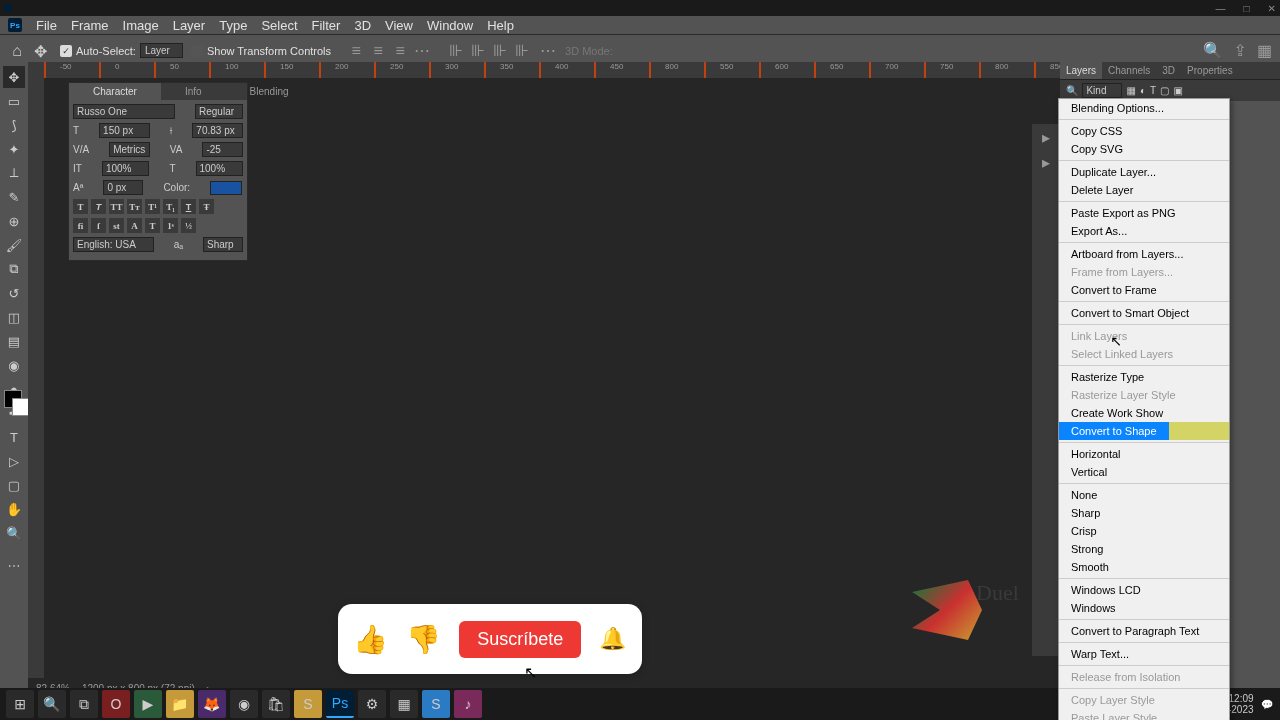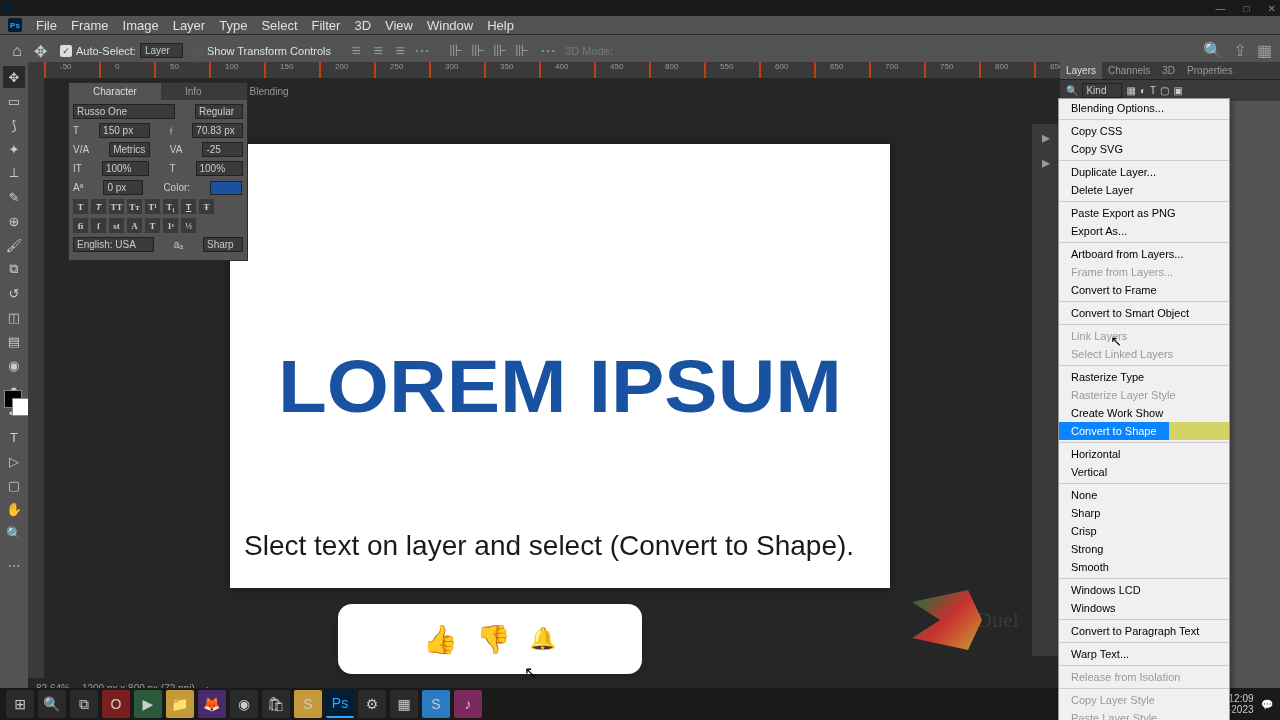--- a/index.html
+++ b/index.html
@@ -60,21 +60,21 @@
 .timeline{position:absolute;bottom:10px;left:28px;height:12px;font-size:10px;color:#999;padding-left:8px}
 .taskbar{position:absolute;bottom:0;left:0;right:0;height:32px;background:#1a1a1a;display:flex;align-items:center;padding:0 6px;gap:4px}
 .task-icon{width:28px;height:28px;display:flex;align-items:center;justify-content:center;background:#2a2a2a;border-radius:2px;font-size:14px}
 .task-right{margin-left:auto;display:flex;align-items:center;gap:8px;font-size:10px;color:#ccc}
 .subscribe-overlay{position:absolute;left:338px;bottom:46px;width:304px;height:70px;background:#fff;border-radius:14px;display:flex;align-items:center;justify-content:center;gap:18px;box-shadow:0 2px 8px rgba(0,0,0,.2);z-index:50}
 .thumb-up{color:#2b6cdf;font-size:28px}
 .thumb-down{color:#2a2a2a;font-size:28px}
 .sub-btn{background:#ed3833;color:#fff;border-radius:6px;padding:8px 18px;font-size:18px;font-weight:500}
 .bell{color:#888;font-size:22px}
 .sub-cursor{position:absolute;left:524px;bottom:38px;z-index:51;font-size:16px;color:#000}
-.logo-overlay{position:absolute;right:228px;bottom:60px;width:140px;height:80px;z-index:40;display:flex;align-items:center}
+.logo-overlay{position:absolute;right:228px;bottom:60px;width:140px;height:80px;z-index:40;display:flex;align-items:flex-start}
 .logo-overlay .wing{width:70px;height:60px;background:linear-gradient(135deg,#0a7a3a 0%,#c93030 50%,#c9a030 100%);clip-path:polygon(0 20%,80% 0,100% 50%,80% 100%,0 80%,40% 50%)}
 .logo-overlay .txt{font-family:Georgia,serif;font-size:22px;color:#3a3a3a;margin-left:-6px}
 .foreground-swatch{position:absolute;top:328px;left:4px;width:18px;height:18px;background:#000;border:1px solid #888}
 .background-swatch{position:absolute;top:336px;left:12px;width:18px;height:18px;background:#fff;border:1px solid #888}
 </style>
 </head>
 <body>
 
 <div class="titlebar">
   <div class="titlebar-left"></div>
@@ -252,24 +252,20 @@
           <div class="tt-btn">½</div>
         </div>
         <div class="char-row" style="margin-top:4px">
           <div class="char-field">English: USA</div>
           <span>aₐ</span>
           <div class="char-field" style="flex:0 0 40px">Sharp</div>
         </div>
       </div>
     </div>
 
-    <div class="artboard">
-      <div class="big-text">LOREM IPSUM</div>
-      <div class="instruction">Slect text on layer and select (Convert to Shape).</div>
-    </div>
   </div>
 
   <div class="icon-strip">
     <div>▸</div>
     <div>▸</div>
   </div>
 
   <div class="right-panels">
     <div class="layers-header">
       <div class="active">Layers</div>
@@ -341,20 +337,21 @@
 <div class="statusbar">
   <span>82.64%</span>
   <span>1200 px x 800 px (72 ppi)</span>
   <span>▸</span>
 </div>
 <div class="timeline">Timeline</div>
 
 <div class="subscribe-overlay">
   <div class="thumb-up">👍</div>
   <div class="thumb-down">👎</div>
+  <div class="sub-btn">Suscríbete</div>
   <div class="bell">🔔</div>
 </div>
 <div class="sub-cursor">↖</div>
 
 <div class="logo-overlay">
   <div class="wing"></div>
   <div class="txt">Duel</div>
 </div>
 
 <div class="taskbar">

